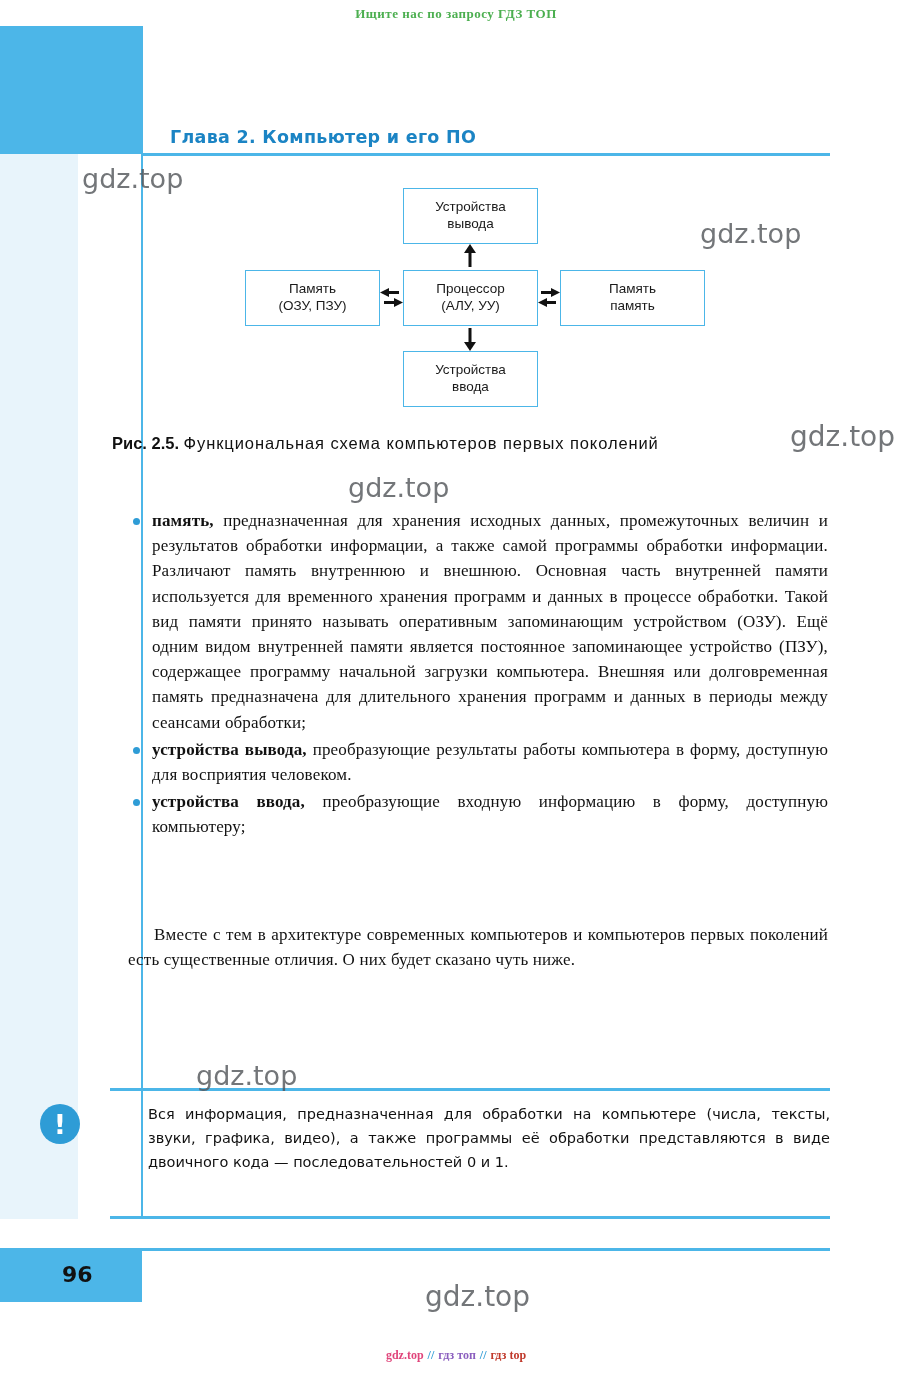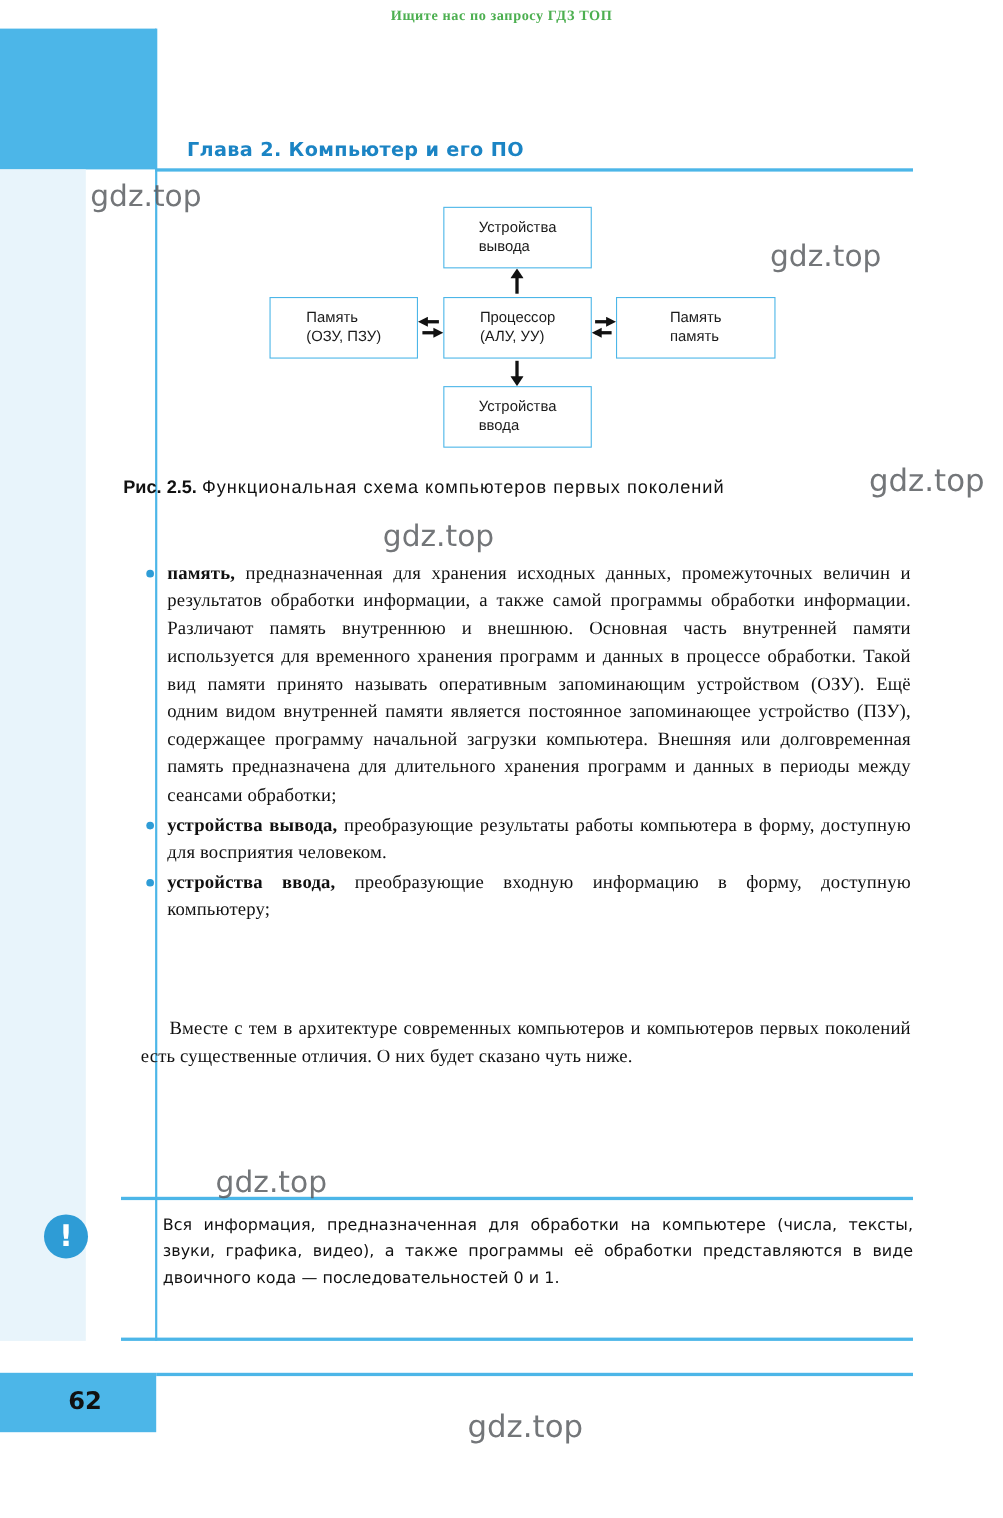--- a/index.html
+++ b/index.html
@@ -110,20 +110,21 @@
     width: 470px;
     height: 220px;
   }
   .dbox {
     position: absolute;
     border: 1.5px solid #4cb6e8;
     background: #fff;
     display: flex;
     align-items: center;
     justify-content: center;
+    text-align: center;
     font-family: "Liberation Sans", sans-serif;
     font-size: 13.5px;
     color: #1a1a1a;
     line-height: 1.25;
     box-sizing: border-box;
   }
   .dbox span { display: block; }
   #box-out   { left: 163px; top: 0px;   width: 135px; height: 56px; }
   #box-mem   { left: 5px;   top: 82px;  width: 135px; height: 56px; }
   #box-cpu   { left: 163px; top: 82px;  width: 135px; height: 56px; }
@@ -366,23 +367,26 @@
   </div>
 
   <div class="para" id="para-1">Вместе с тем в архитектуре современных компьютеров и компьютеров первых поколений есть существенные отличия. О них будет сказано чуть ниже.</div>
 
   <div class="callout-rule-top"></div>
   <div class="callout-icon">!</div>
   <div class="callout-text">Вся информация, предназначенная для обработки на компьютере (числа, тексты, звуки, графика, видео), а также программы её обработки представляются в виде двоичного кода — последовательностей 0 и 1.</div>
   <div class="callout-rule-bottom"></div>
 
   <div class="pagenum-bar"></div>
-  <div class="pagenum">62</div>
+  <div class="pagenum">96</div>
   <div class="pagenum-rule"></div>
 
+  <div class="wm-footer">
+    <span class="a">gdz.top</span><span class="sep">//</span><span class="b">гдз топ</span><span class="sep">//</span><span class="c">гдз top</span>
+  </div>
 
   <div id="wm-layer">
       <div class="wm" style="left: 82px; top: 163px; font-size: 27px;">gdz.top</div>
       <div class="wm" style="left: 700px; top: 218px; font-size: 27px;">gdz.top</div>
       <div class="wm" style="left: 790px; top: 420px; font-size: 28px;">gdz.top</div>
       <div class="wm" style="left: 348px; top: 472px; font-size: 27px;">gdz.top</div>
       <div class="wm" style="left: 196px; top: 1060px; font-size: 27px;">gdz.top</div>
       <div class="wm" style="left: 425px; top: 1280px; font-size: 28px;">gdz.top</div>
     </div>
 </div>

